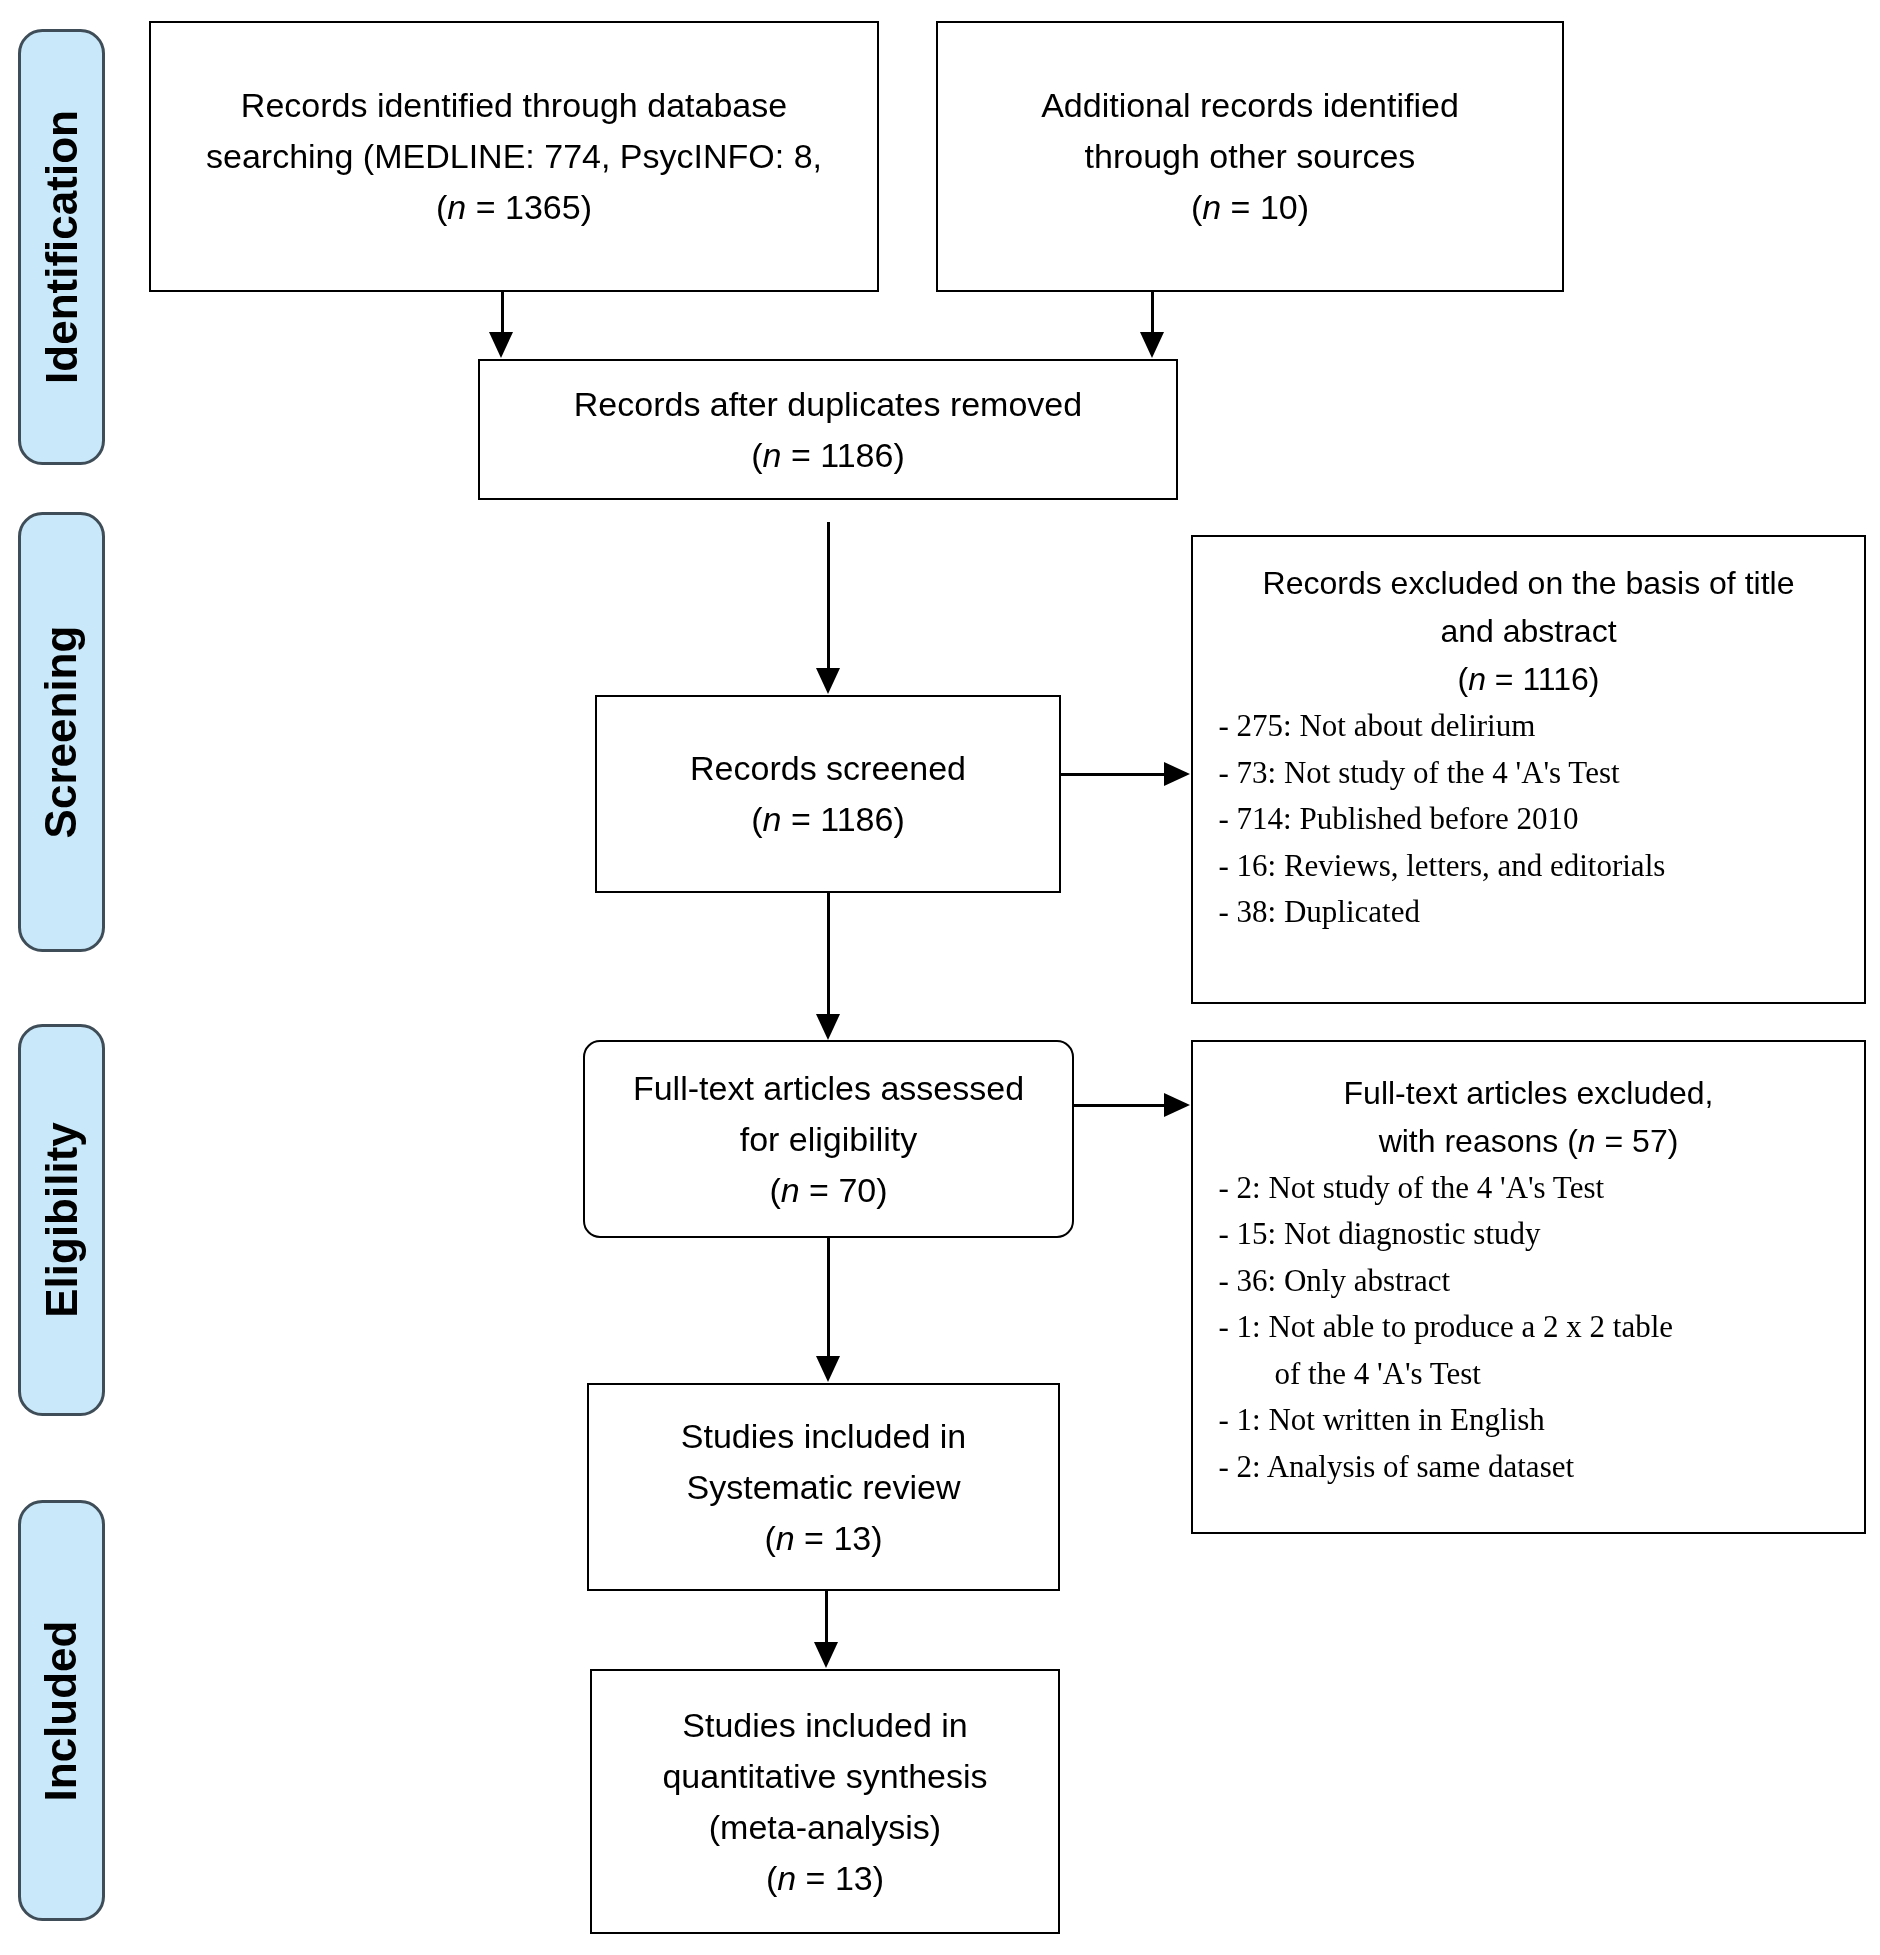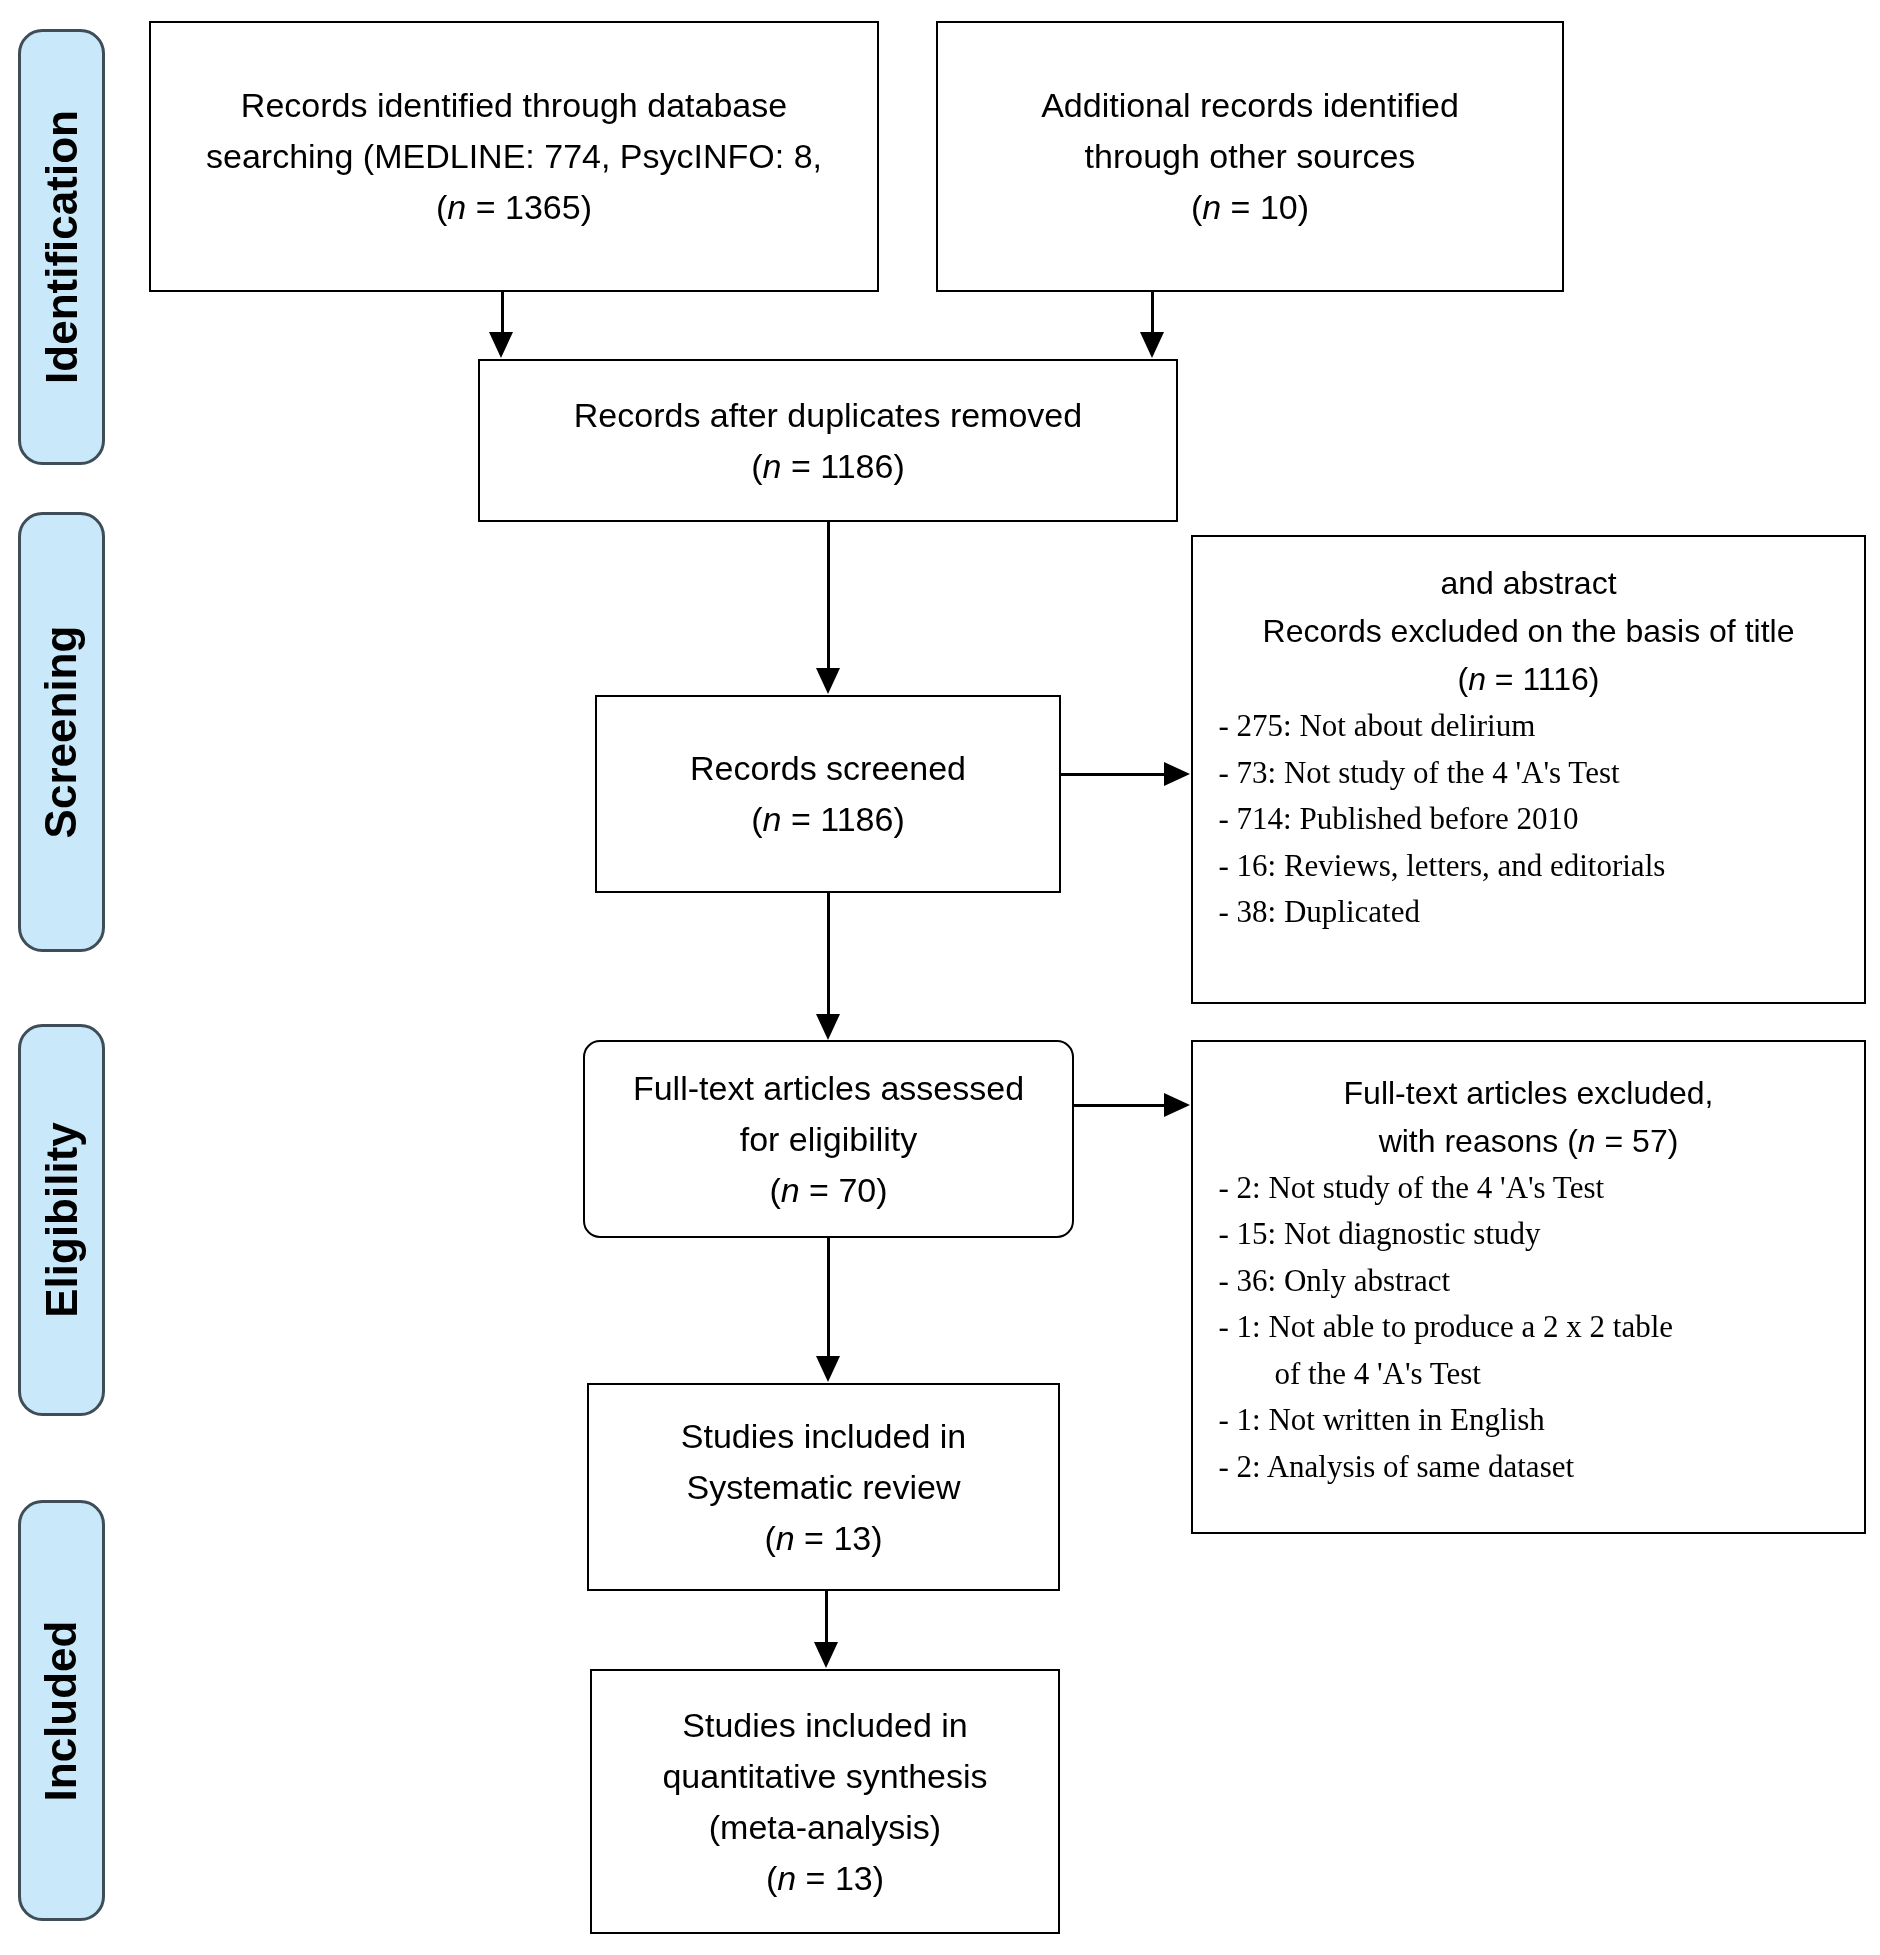--- a/index.html
+++ b/index.html
@@ -54,34 +54,34 @@
     <div class="line">searching (MEDLINE: 774, PsycINFO: 8,</div>
     <div class="line">(<i>n</i> = 1365)</div>
   </div>
 
   <div class="box" style="left:936px;top:21px;width:628px;height:271px;">
     <div class="line">Additional records identified</div>
     <div class="line">through other sources</div>
     <div class="line">(<i>n</i> = 10)</div>
   </div>
 
-  <div class="box" style="left:478px;top:359px;width:700px;height:163px;">
+  <div class="box" style="left:478px;top:359px;width:700px;height:141px;">
     <div class="line">Records after duplicates removed</div>
     <div class="line">(<i>n</i> = 1186)</div>
   </div>
 
   <div class="box" style="left:595px;top:695px;width:466px;height:198px;text-align:center;">
     <div class="line">Records screened</div>
     <div class="line">(<i>n</i> = 1186)</div>
   </div>
 
   <div class="box excl" style="left:1191px;top:535px;width:675px;height:469px;padding-top:22px;">
     <div class="title-block">
+      <div class="line">Records excluded on the basis of title</div>
       <div class="line">and abstract</div>
-      <div class="line">Records excluded on the basis of title</div>
       <div class="line">(<i>n</i> = 1116)</div>
     </div>
     <div class="reasons">
       <div class="reason">- 275: Not about delirium</div>
       <div class="reason">- 73: Not study of the 4 'A's Test</div>
       <div class="reason">- 714: Published before 2010</div>
       <div class="reason">- 16: Reviews, letters, and editorials</div>
       <div class="reason">- 38: Duplicated</div>
     </div>
   </div>

